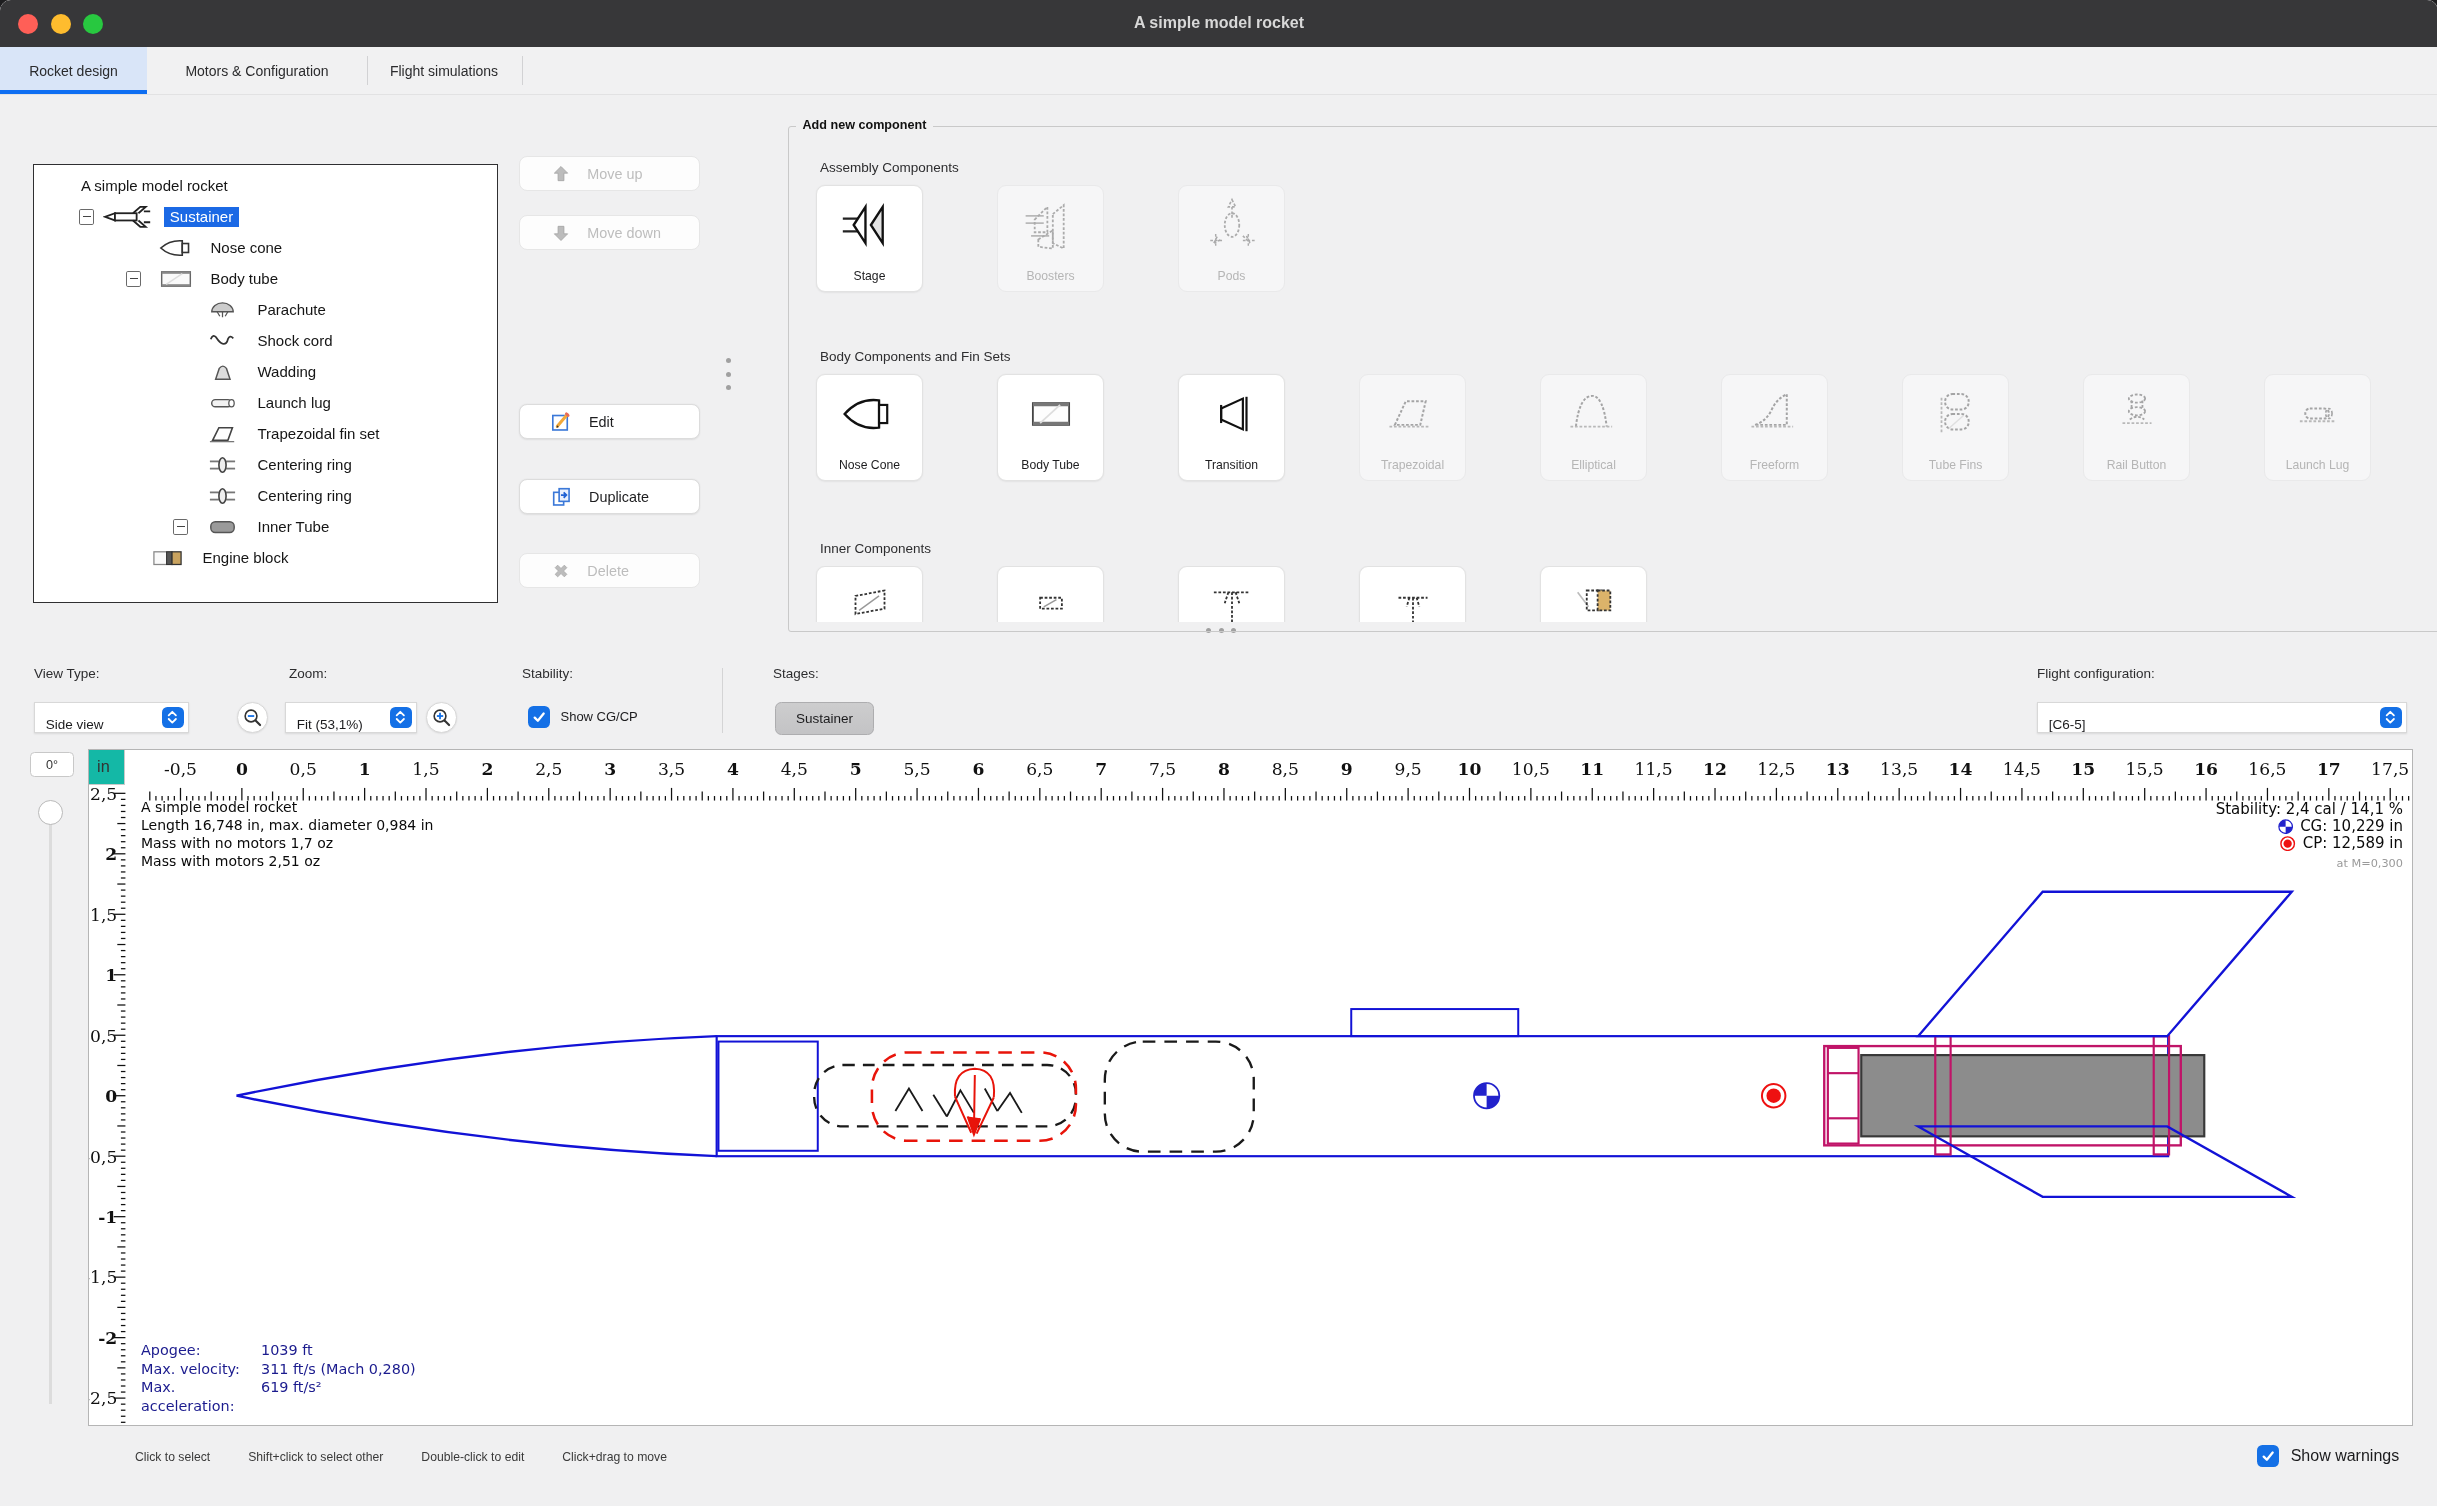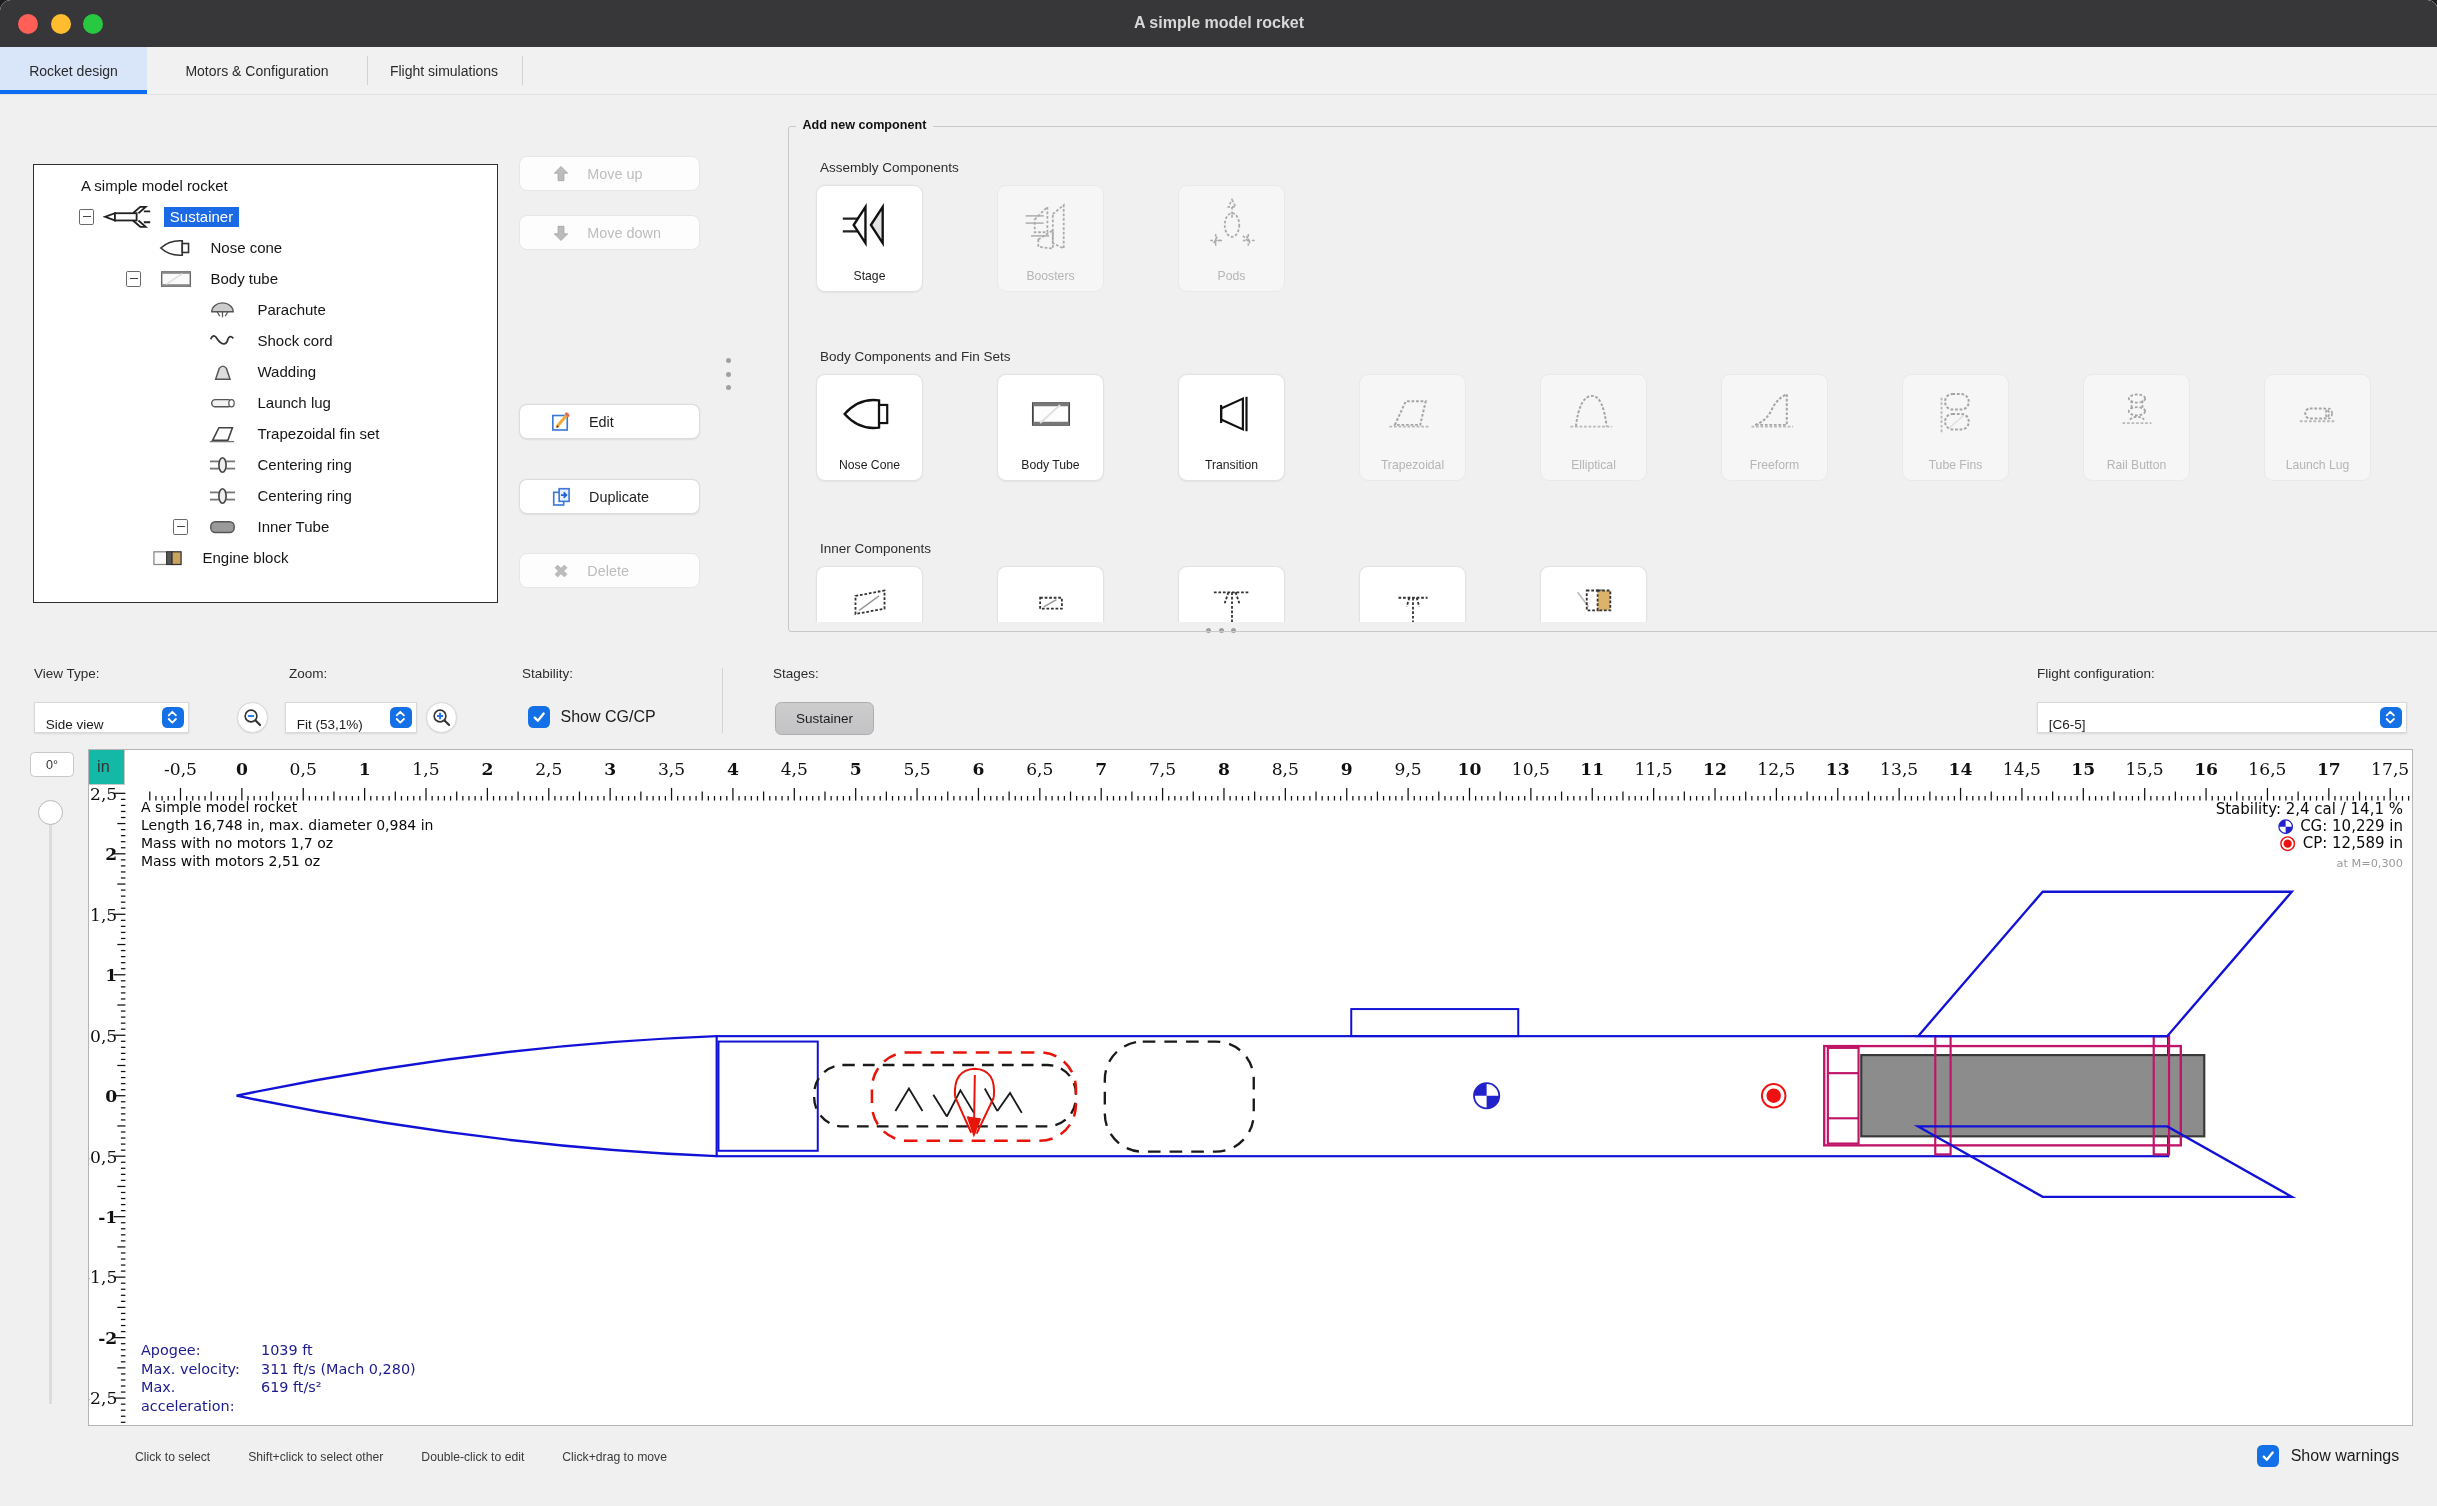--- a/index.html
+++ b/index.html
@@ -521,21 +521,21 @@
       </svg>
   </div>
 
   <div class="ctl-label" style="left:522px;">Stability:</div>
   <div style="position:absolute;left:528px;top:706px;display:flex;align-items:center;gap:10.8px;">
     <span class="checkbox" id="cgcp-checkbox">
       <svg width="14.4" height="14.4" viewBox="0 0 16 16">
           <path d="M3 8.5 L6.5 12 L13 4" fill="none" stroke="#fff" stroke-width="2.6" stroke-linecap="round" stroke-linejoin="round"></path>
         </svg>
     </span>
-    <span style="font-size:16px;color:#1b1b1d;">Show CG/CP</span>
+    <span style="font-size:13px;color:#1b1b1d;">Show CG/CP</span>
   </div>
 
   <div class="ctl-sep"></div>
 
   <div class="ctl-label" style="left:773px;">Stages:</div>
   <div id="stage-btn">
     <span>Sustainer</span>
   </div>
 
   <div class="ctl-label" style="left:2037px;">Flight configuration:</div>

